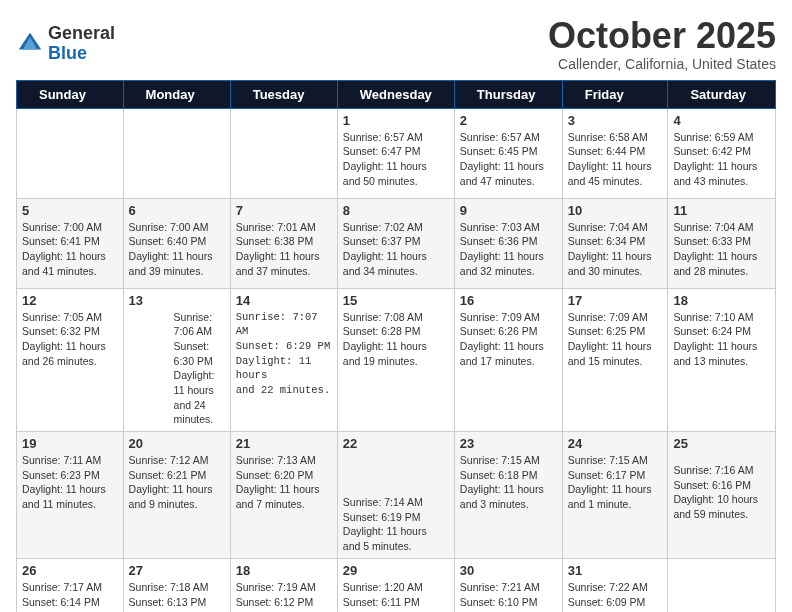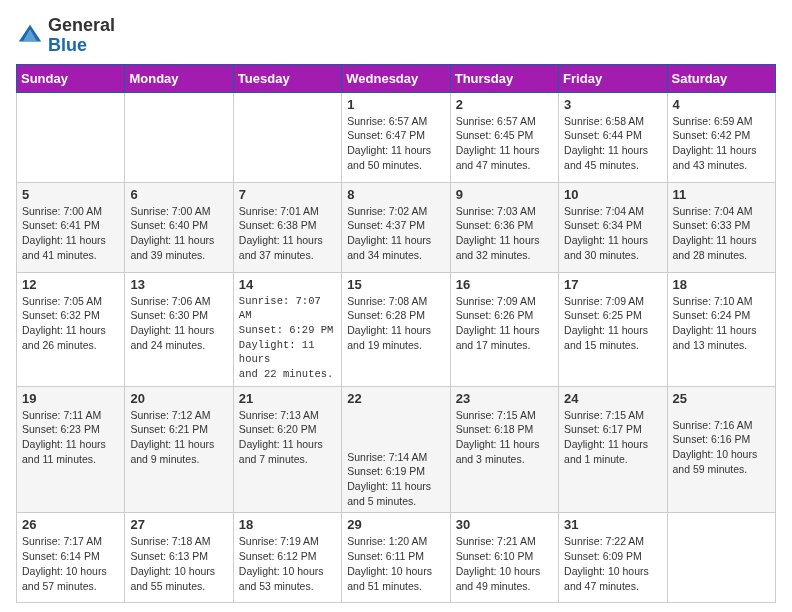--- a/index.html
+++ b/index.html
@@ -44,25 +44,25 @@
     .location {
       font-size: 14px;
       color: #555;
     }
     .calendar {
       width: 100%;
       border-collapse: collapse;
       border: 1px solid #ccc;
     }
     .calendar th {
-      background: #a21caf;
+      background: #0f172a;
       color: #fff;
       font-size: 13px;
       font-weight: bold;
-      padding: 6px 4px;
+      padding: 6px 22px;
       text-align: left;
       border: 1px solid #1560a0;
     }
     .calendar td {
       border: 1px solid #ccc;
       vertical-align: top;
       padding: 4px 5px;
       width: calc(100% / 7);
       height: 90px;
       background: #fff;
@@ -92,20 +92,24 @@
   <div class="logo">
     <svg class="logo-icon" viewBox="0 0 40 40">
       <polygon points="20,4 36,28 4,28" fill="#1a6aad"></polygon>
       <polygon points="20,10 30,28 10,28" fill="#5ca0d3"></polygon>
     </svg>
     <div class="logo-text">
       <span class="logo-general">General</span><br>
       <span class="logo-blue">Blue</span>
     </div>
   </div>
+  <div class="title-block">
+    <div class="month-title">October 2025</div>
+    <div class="location">Callender, California, United States</div>
+  </div>
 </div>
 
 <table class="calendar">
   <thead>
     <tr>
     <th>Sunday</th>
         <th>Monday</th>
         <th>Tuesday</th>
         <th>Wednesday</th>
         <th>Thursday</th>
@@ -165,21 +169,21 @@
         <td>
           <div class="day-number">7</div>
           <div class="day-info" style="white-space: pre-line;">Sunrise: 7:01 AM
 Sunset: 6:38 PM
 Daylight: 11 hours
 and 37 minutes.</div>
         </td>
         <td>
           <div class="day-number">8</div>
           <div class="day-info" style="white-space: pre-line;">Sunrise: 7:02 AM
-Sunset: 4:37 PM
+Sunset: 6:37 PM
 Daylight: 11 hours
 and 34 minutes.</div>
         </td>
         <td>
           <div class="day-number">9</div>
           <div class="day-info" style="white-space: pre-line;">Sunrise: 7:03 AM
 Sunset: 6:36 PM
 Daylight: 11 hours
 and 32 minutes.</div>
         </td>
@@ -201,21 +205,21 @@
       <tr>
         <td>
           <div class="day-number">12</div>
           <div class="day-info" style="white-space: pre-line;">Sunrise: 7:05 AM
 Sunset: 6:32 PM
 Daylight: 11 hours
 and 26 minutes.</div>
         </td>
         <td>
           <div class="day-number">13</div>
-          <div class="day-info" style="white-space: pre-line;">Sunrise: 7:06 AM
+          <div class="day-info" style="white-space: pre-line; margin-left: 45px;">Sunrise: 7:06 AM
 Sunset: 6:30 PM
 Daylight: 11 hours
 and 24 minutes.</div>
         </td>
         <td>
           <div class="day-number">14</div>
           <div class="day-info" style="white-space: pre-line; font-family: Liberation Mono, monospace;">Sunrise: 7:07 AM
 Sunset: 6:29 PM
 Daylight: 11 hours
 and 22 minutes.</div>

